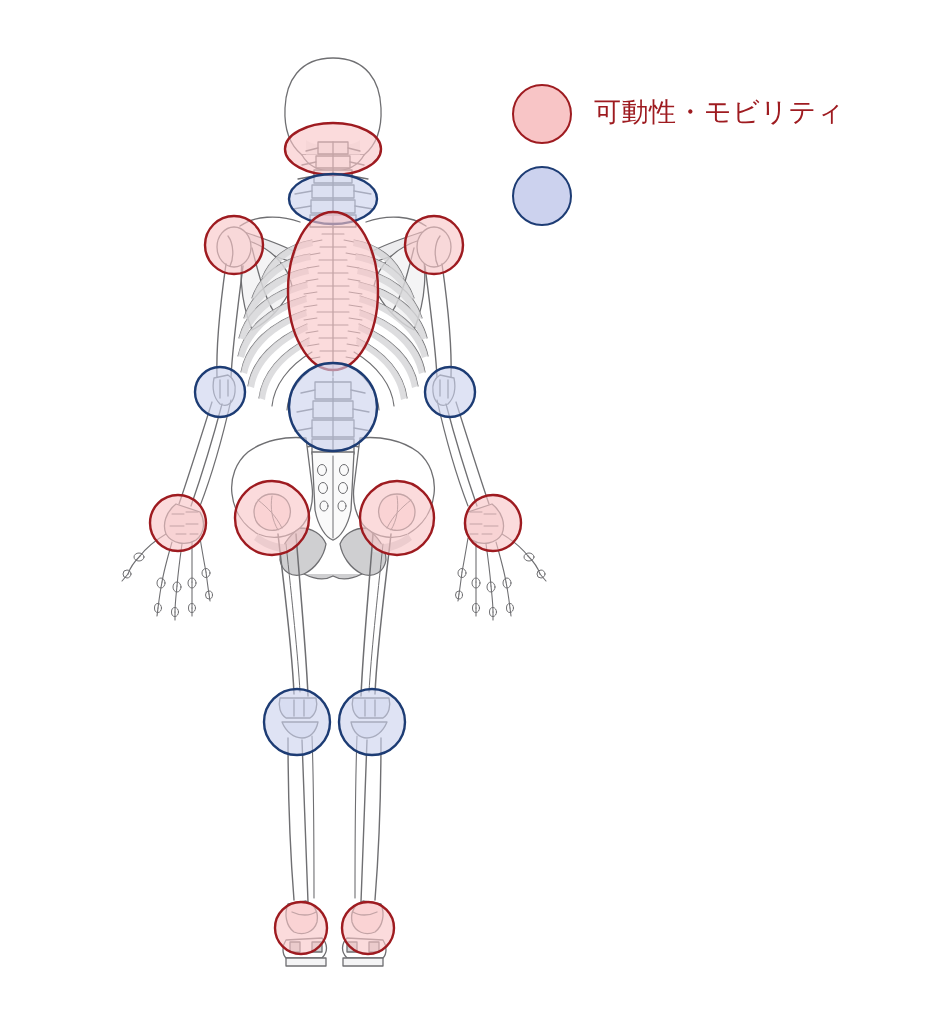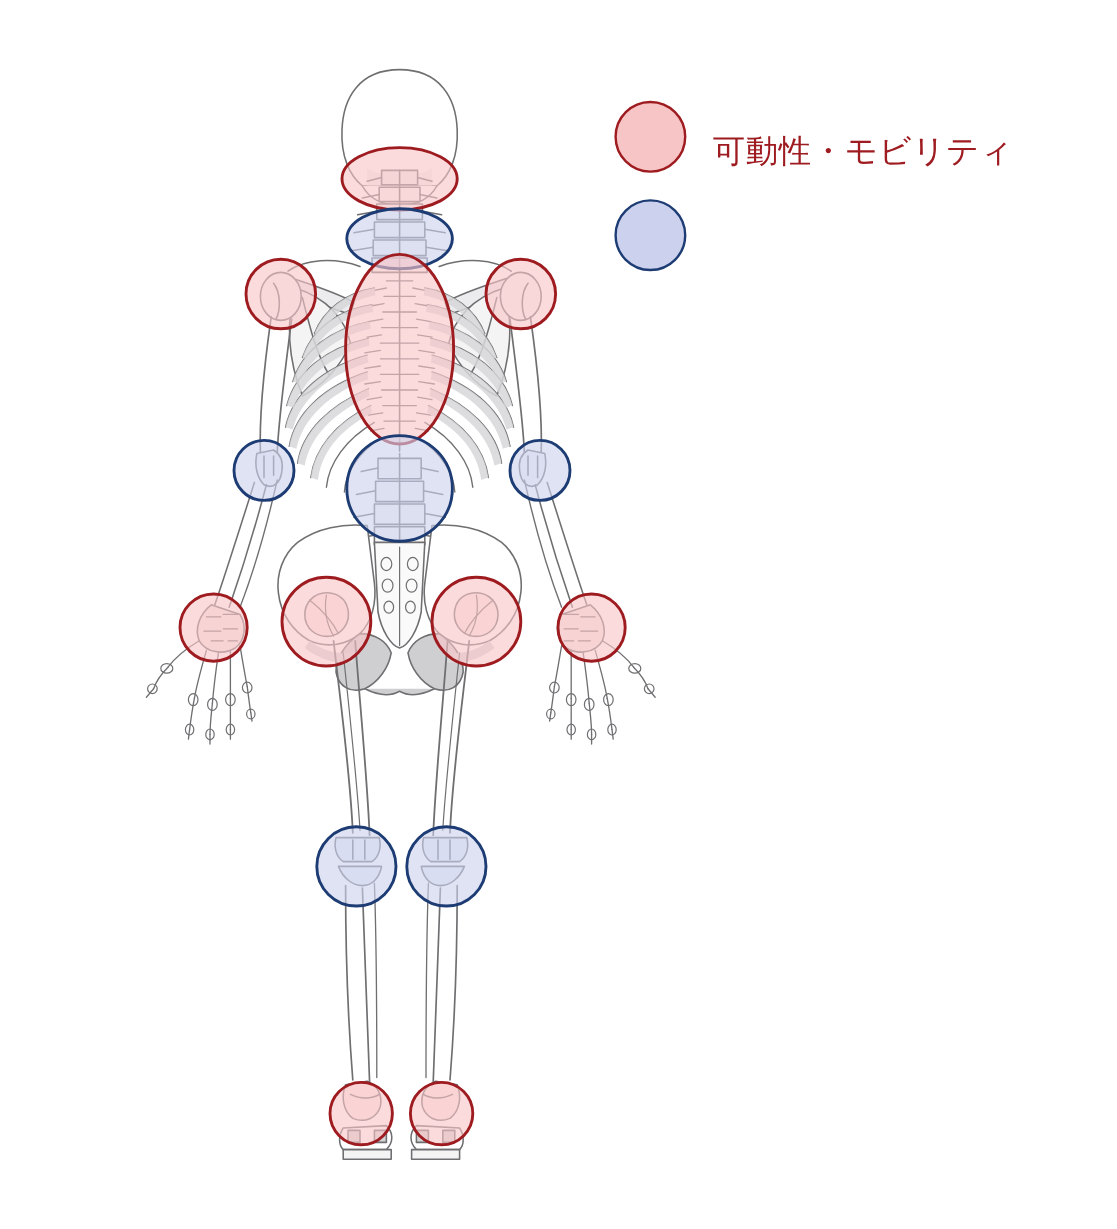--- a/index.html
+++ b/index.html
@@ -3,21 +3,21 @@
 <meta charset="utf-8">
 <style>
   html,body{margin:0;padding:0;background:#ffffff;}
   body{width:931px;height:1024px;position:relative;overflow:hidden;
        font-family:"DejaVu Sans","Liberation Sans",sans-serif;}
 
   #stage{position:absolute;left:0;top:0;width:931px;height:1024px;}
 
   
   #legend{position:absolute;left:512px;top:80px;width:400px;}
-  .legend-row{display:flex;align-items:flex-end;margin-bottom:18px;}
+  .legend-row{display:flex;align-items:center;margin-bottom:18px;}
   .legend-swatch{width:56px;height:56px;border-radius:50%;flex:0 0 auto;margin-top:4px;}
   .legend-swatch.mobility{background:#f8c5c6;border:2.5px solid #9e1b20;}
   .legend-swatch.stability{background:#ccd2ee;border:2.5px solid #1d3c74;}
   .legend-text{margin-left:22px;text-align:center;line-height:1.30;
                font-size:27px;letter-spacing:.5px;}
   .legend-text.mobility{color:#9e1b20;}
   .legend-text.stability{color:#1d3c74;}
   .legend-text .l2{display:block;}
 
   

